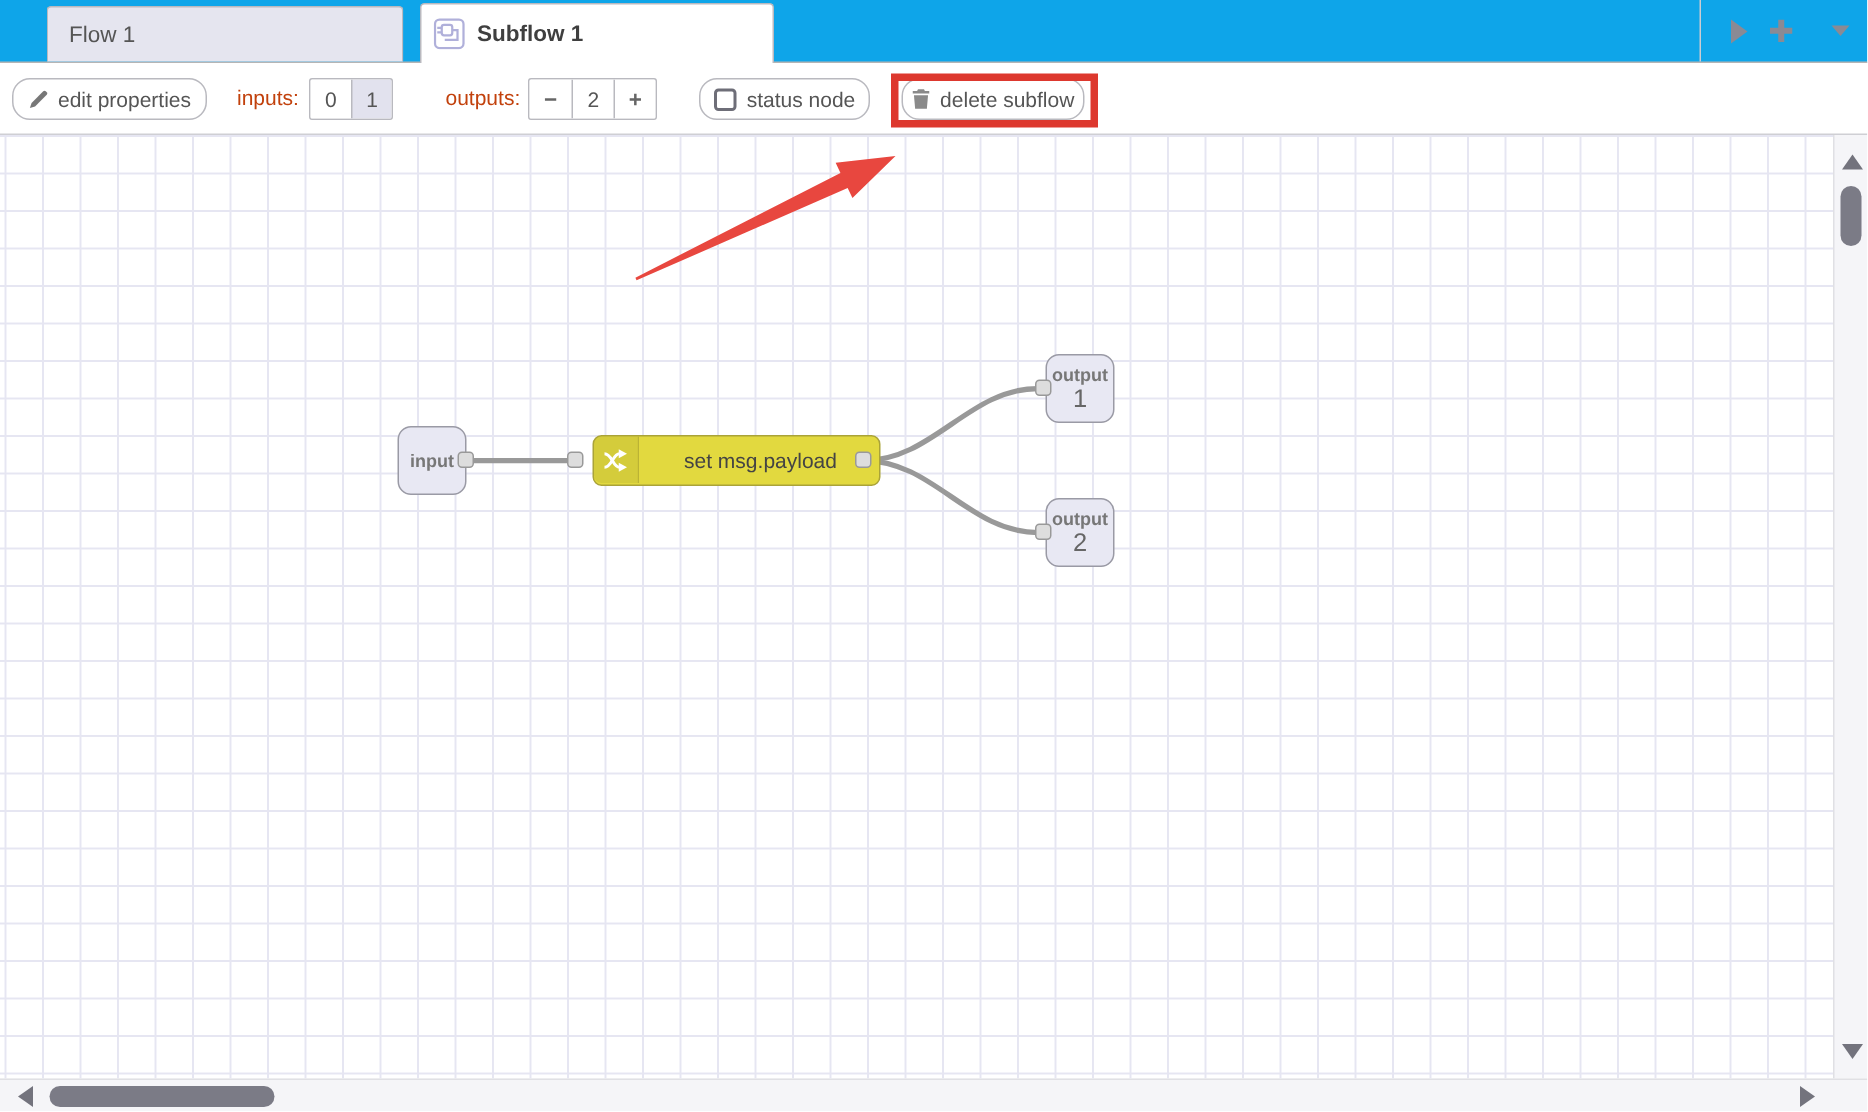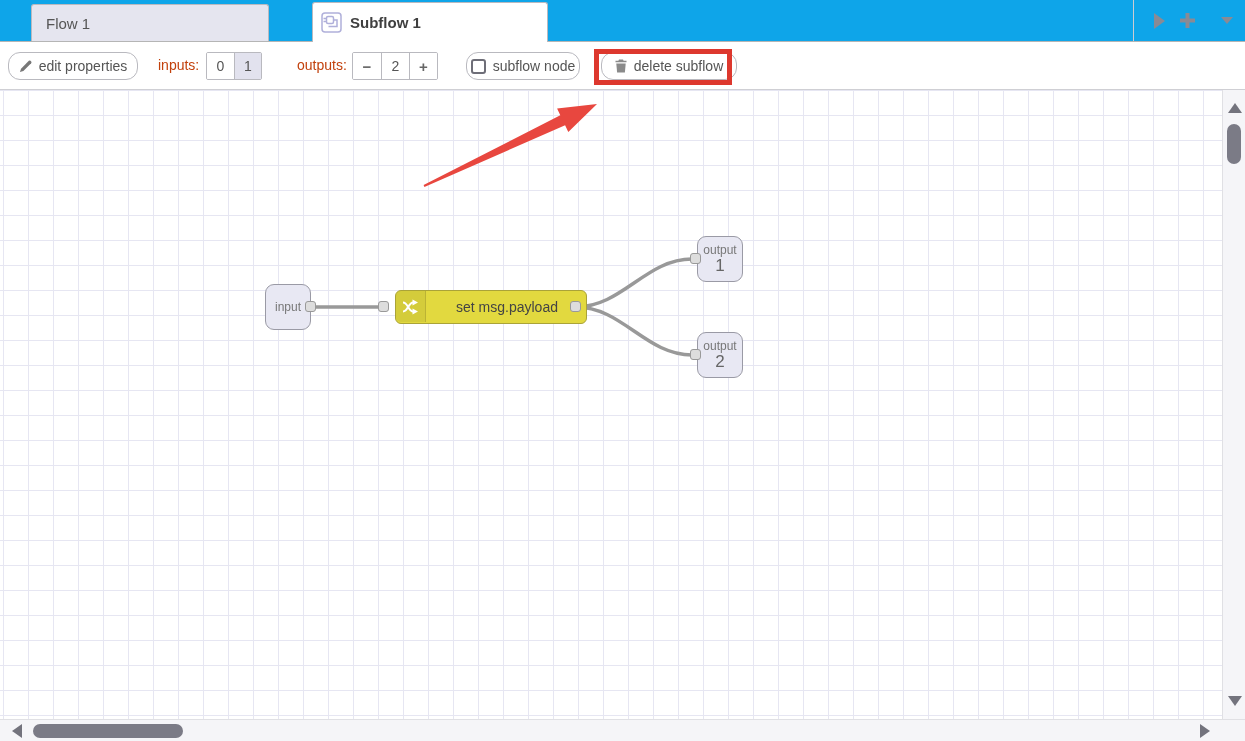--- a/index.html
+++ b/index.html
@@ -4,21 +4,21 @@
 <style>
   * { margin:0; padding:0; box-sizing:border-box; }
   html,body { background:#fff; }
   body { font-family:"Liberation Sans", sans-serif; }
   #app { position:relative; width:1245px; height:741px; background:#fff; overflow:hidden; }
 
   
   .tabbar { position:absolute; left:0; top:0; width:1245px; height:42px; background:#0ea5e9; border-bottom:1px solid #b5b5b5; }
   .tab { position:absolute; display:flex; align-items:center; border:1px solid #b9b9bf; border-bottom:none; border-radius:3px 3px 0 0; font-size:15px; cursor:pointer; }
   .tab.inactive { left:31px; top:4px; width:238px; height:37px; background:#e5e5ef; color:#555; padding-left:14px; }
-  .tab.active { left:280px; top:2px; width:236px; height:40px; background:#fff; color:#3f3f3f; font-weight:bold; padding-left:8px; z-index:2;margin-left:32px; }
+  .tab.active { left:280px; top:2px; width:236px; height:40px; background:#fff; color:#3f3f3f; font-weight:bold; padding-left:8px; z-index:2; }
   .tab.active .tab-icon { margin-right:8px; display:inline-flex; }
   .tabbar-divider { position:absolute; left:1133px; top:0; width:1px; height:41px; background:#ccccd2; }
   .tabbar-btn { position:absolute; top:0; height:41px; width:30px; display:flex; align-items:center; justify-content:center; cursor:pointer; }
   .play-tri { width:0; height:0; border-left:11px solid #8a8a94; border-top:8px solid transparent; border-bottom:8px solid transparent; }
   .caret-down { width:0; height:0; border-top:7px solid #8a8a94; border-left:6px solid transparent; border-right:6px solid transparent; }
 
   
   .toolbar { position:absolute; left:0; top:42px; width:1245px; height:48px; background:#fff; border-bottom:1px solid #cfcfd4; }
   .tbtn { position:absolute; top:10px; height:28px; display:inline-flex; align-items:center; justify-content:center; gap:7px; background:#fff; border:1px solid #b9b9bf; border-radius:12px; color:#555; font-size:14px; cursor:pointer; }
   .tlabel { position:absolute; top:15px; color:#c2410c; font-size:14px; }
@@ -38,21 +38,21 @@
     background-color:#fff;
     background-image:
       linear-gradient(to right, #e6e6f2 1px, transparent 1px),
       linear-gradient(to bottom, #e6e6f2 1px, transparent 1px);
     background-size:25px 25px;
     background-position:3px 0;
   }
   .wires-svg { position:absolute; left:0; top:0; z-index:1; }
   .node { position:absolute; z-index:2; border-radius:9px; display:flex; align-items:center; justify-content:center; cursor:move; }
   .node.port-node { width:46px; height:46px; background:#e8e8f3; border:1.5px solid #9a9aa5; flex-direction:column; color:#777; }
-  .node.port-node .small-label { font-size:12px; line-height:13px; }
+  .node.port-node .small-label { font-size:12px; line-height:13px;font-weight:bold; }
   .node.port-node .big-num { font-size:17px; line-height:18px; color:#666; }
   .node.change-node { width:192px; height:34px; background:#e2d93f; border:1.5px solid #aaa338; border-radius:6px; color:#444; font-size:14px; }
   .change-icon-box { position:absolute; left:0; top:0; width:30px; height:31px; background:rgba(0,0,0,0.06); border-right:1px solid rgba(0,0,0,0.12); border-radius:5px 0 0 5px; display:flex; align-items:center; justify-content:center; }
   .change-label { position:absolute; left:38px; right:6px; text-align:center; }
   .port { position:absolute; width:11px; height:11px; background:#ddd; border:1.5px solid #999; border-radius:3px; z-index:3; cursor:crosshair; }
 
   
   .vscroll { position:absolute; left:1222px; top:90px; width:23px; height:629px; background:#f5f5f8; border-left:1px solid #e0e0e4; }
   .hscroll { position:absolute; left:0; top:719px; width:1245px; height:22px; background:#f5f5f8; border-top:1px solid #e0e0e4; }
   .v-thumb { position:absolute; left:4px; top:34px; width:14px; height:40px; background:#7b7b86; border-radius:7px; cursor:pointer; }
@@ -116,24 +116,24 @@
     <span class="tlabel" style="left:297px;">outputs:</span>
 
     <div class="seg-group" style="left:352px;">
       <div class="seg spin spin-glyph">−</div>
       <div class="seg spin">2</div>
       <div class="seg spin spin-glyph">+</div>
     </div>
 
     <button class="tbtn" style="left:466px; width:114px;">
       <span class="checkbox"></span>
-      <span>subflow node</span>
+      <span>status node</span>
     </button>
 
-    <button class="tbtn" style="left:601px; width:136px;">
+    <button class="tbtn" style="left:601px; width:122px;">
       <svg width="12" height="14" viewBox="0 0 12 14">
         <path fill="#8a8a8a" d="M4,0.5 h4 l0.6,1.2 H11.5 v1.6 H0.5 V1.7 h2.9 Z"></path>
         <path fill="#8a8a8a" d="M1.3,4.5 h9.4 l-0.8,9 H2.1 Z"></path>
       </svg>
       <span>delete subflow</span>
     </button>
 
     <div class="red-box"></div>
   </div>
 

